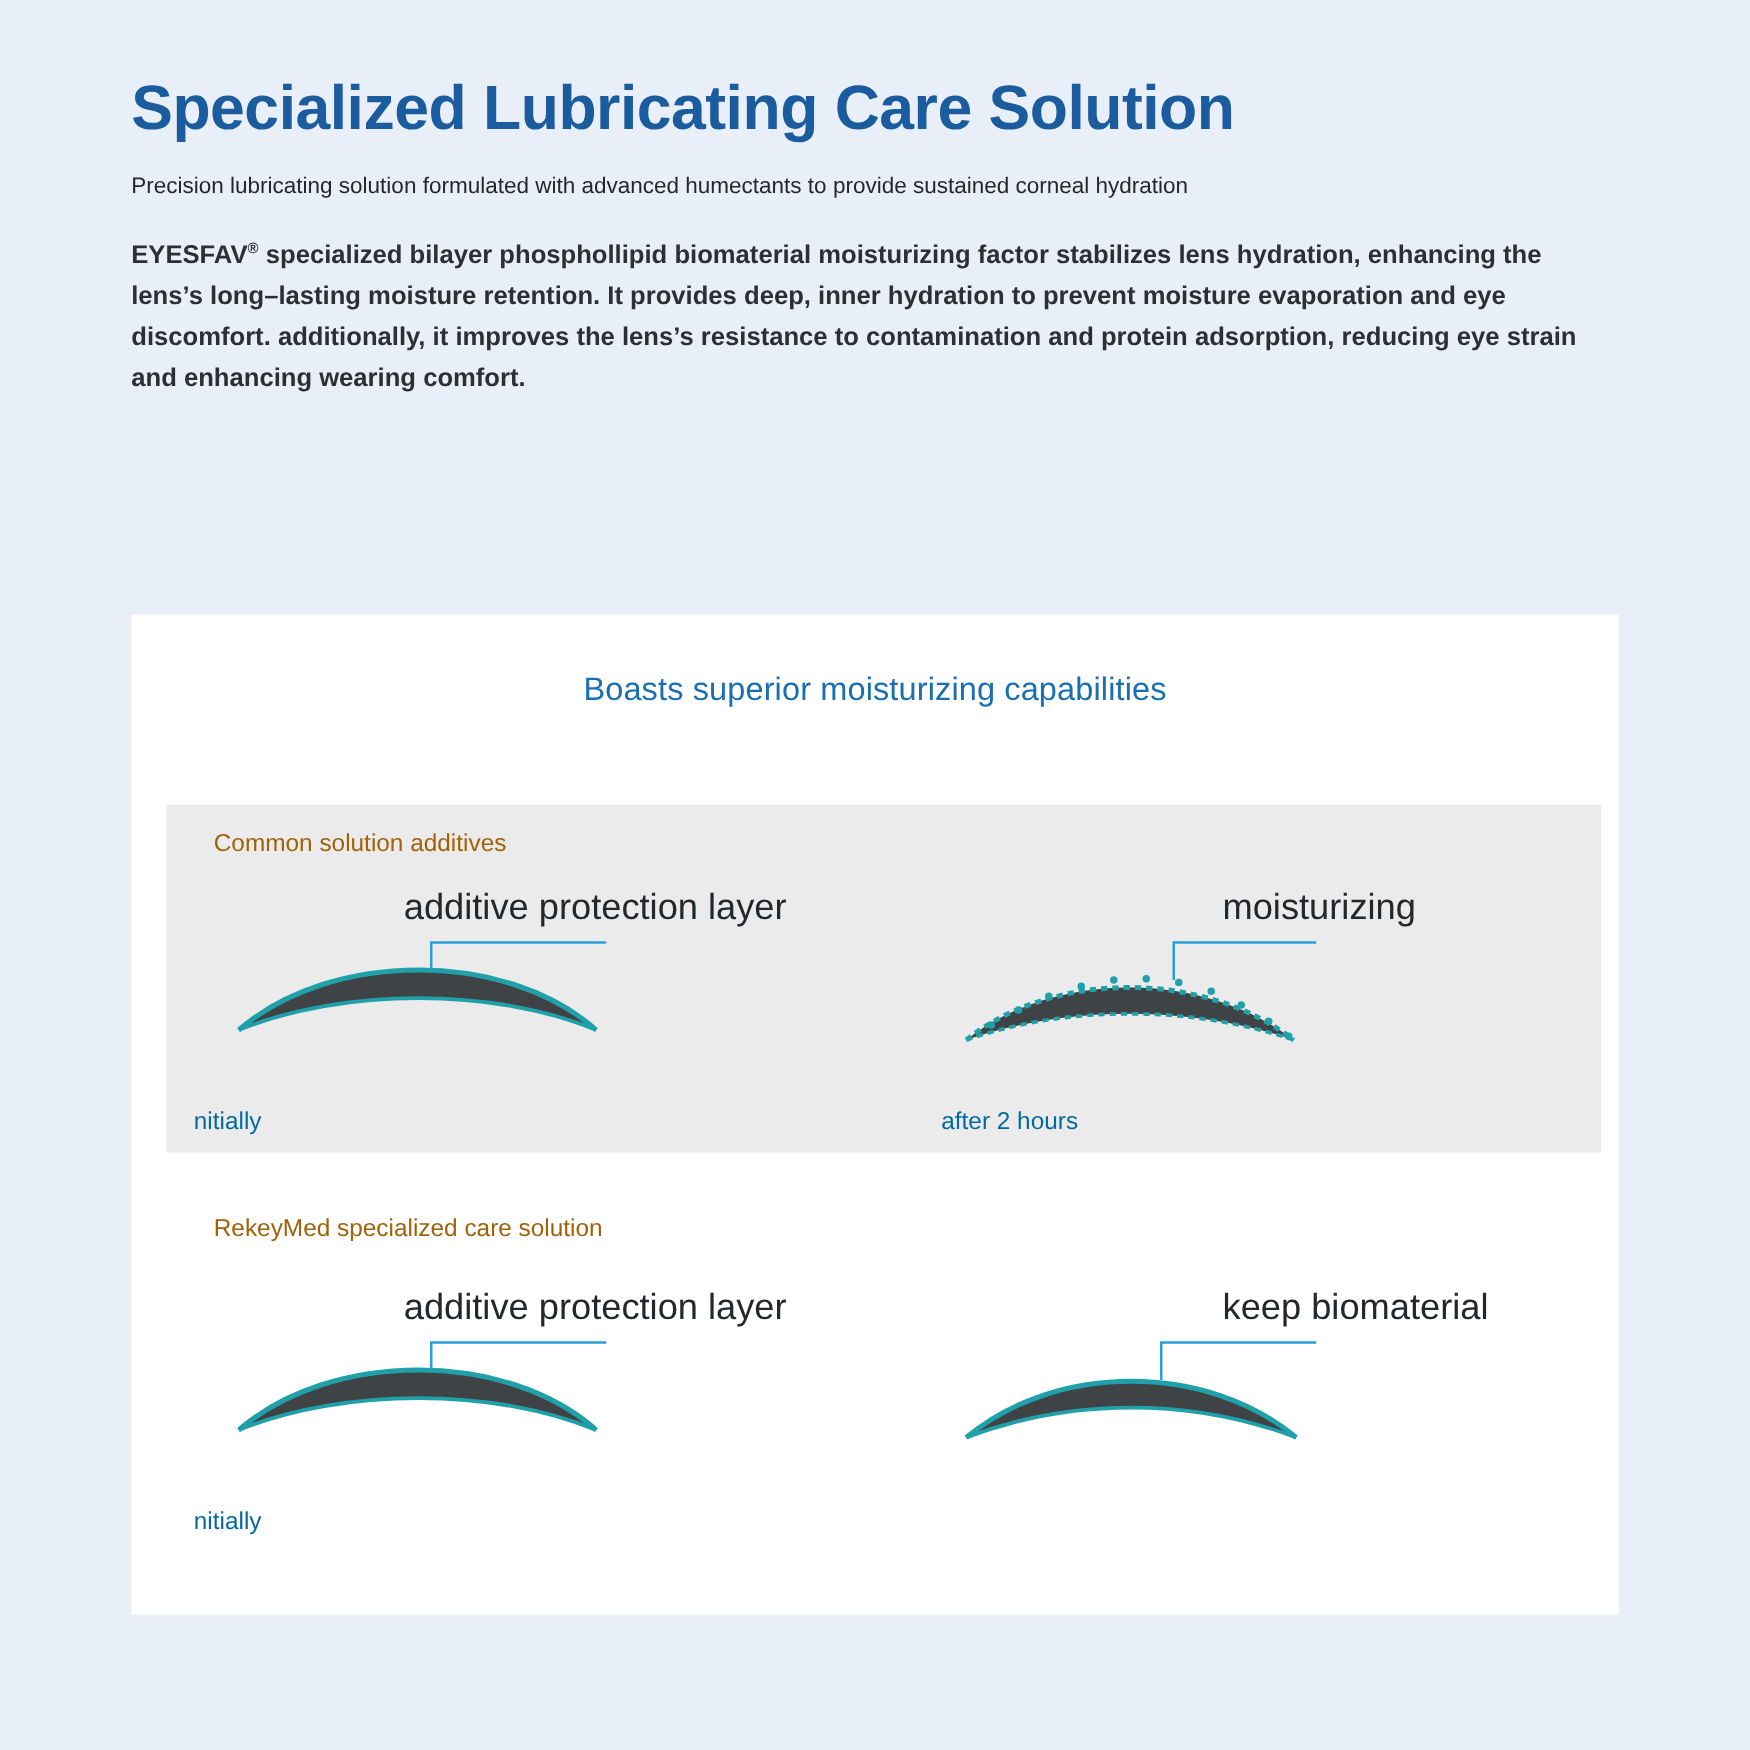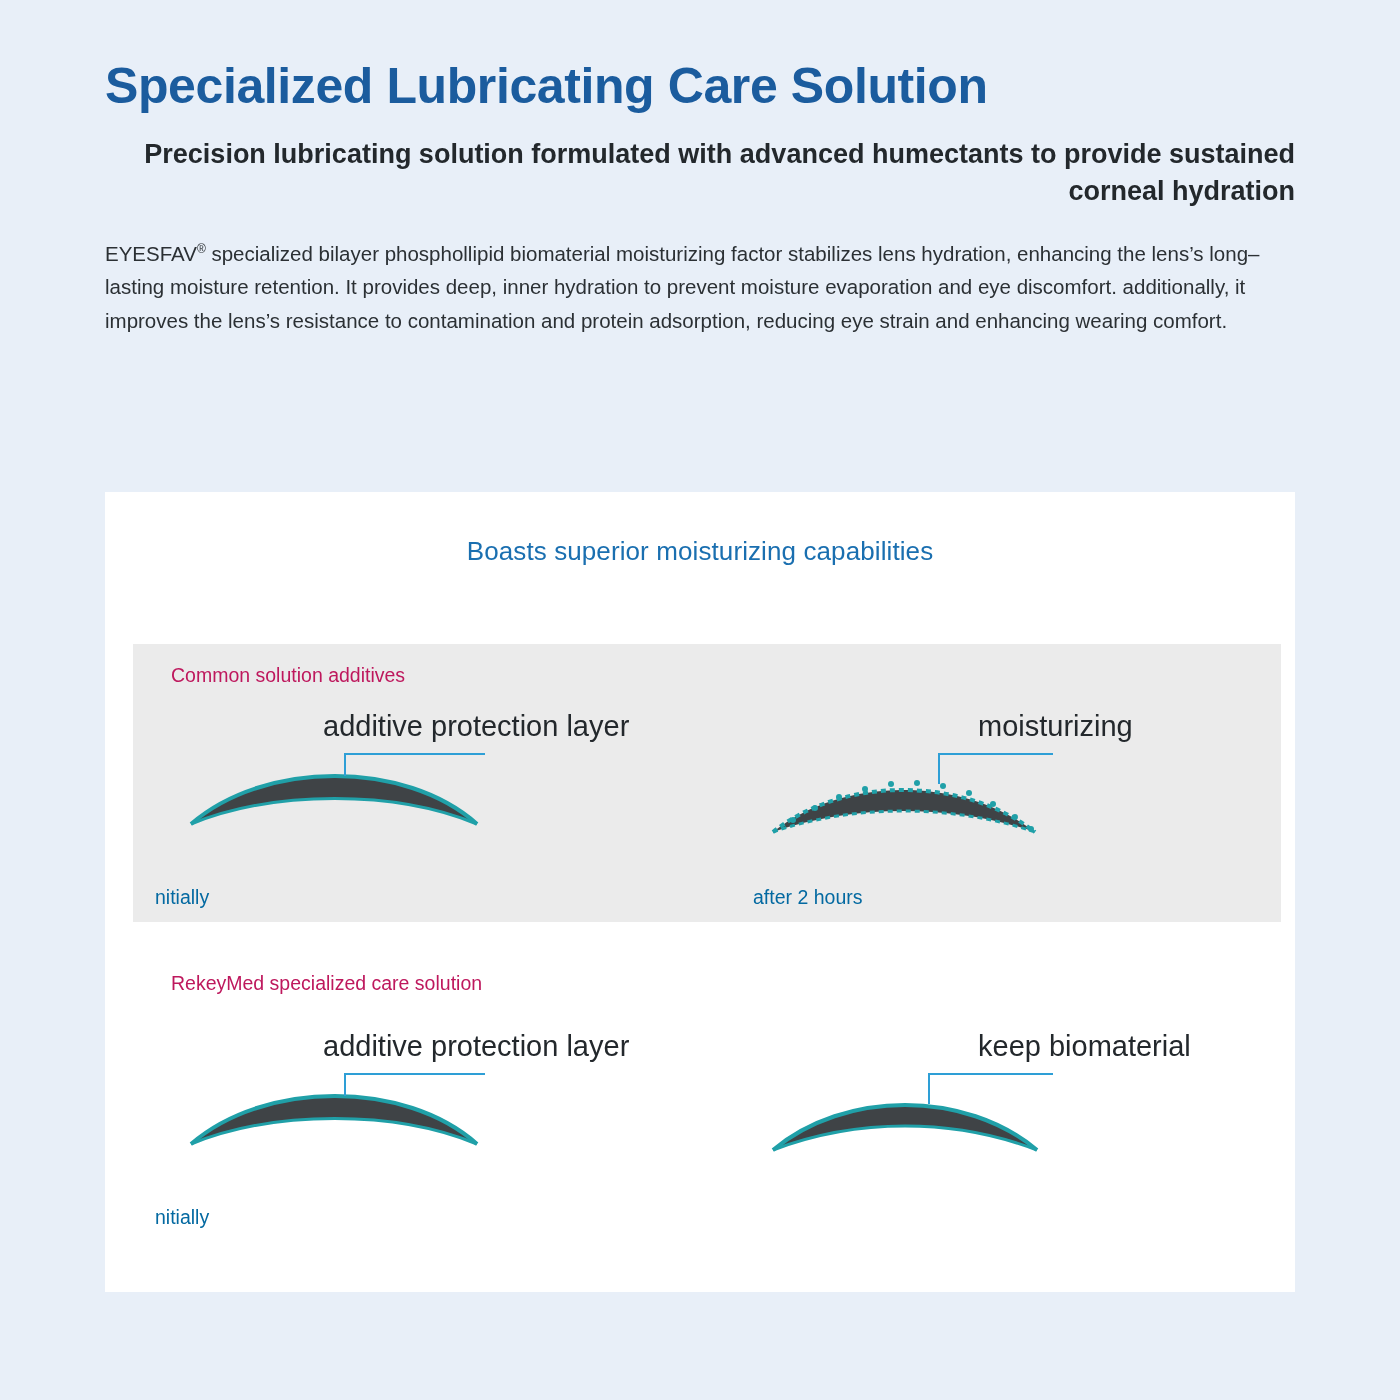--- a/index.html
+++ b/index.html
@@ -24,34 +24,33 @@
     margin: 0;
     padding-top: 58px;
     font-size: 50px;
     font-weight: bold;
     color: #1b5c9e;
     letter-spacing: -0.4px;
     line-height: 1.15;
   }
   .subtitle {
     margin: 20px 0 0 0;
-    font-size: 27px;
+    font-size: 18px;
     color: #23282c;
     line-height: 1.4;
     max-width: 1235px;
-    font-weight: bold;
-    text-align: right;
+    font-weight: normal;
   }
   .body-copy {
     margin: 26px 0 0 0;
     font-size: 20.5px;
     color: #2b3034;
     line-height: 1.62;
     max-width: 1215px;
-    font-weight: normal;
+    font-weight: bold;
   }
   .body-copy sup {
     font-size: 12px;
     vertical-align: super;
   }
   .card {
     position: absolute;
     left: 105px;
     top: 492px;
     width: 1190px;
@@ -80,21 +79,21 @@
   .panel-white {
     top: 460px;
     height: 300px;
     background: #ffffff;
   }
   .panel-label {
     position: absolute;
     left: 38px;
     top: 20px;
     font-size: 19.5px;
-    color: #be185d;
+    color: #a16207;
   }
   .lens-group {
     position: absolute;
     width: 460px;
     height: 210px;
   }
   .lens-group.left { left: 22px; top: 66px; }
   .lens-group.right { left: 620px; top: 66px; }
   .panel-white .lens-group.left { left: 22px; top: 78px; }
   .panel-white .lens-group.right { left: 620px; top: 78px; }

